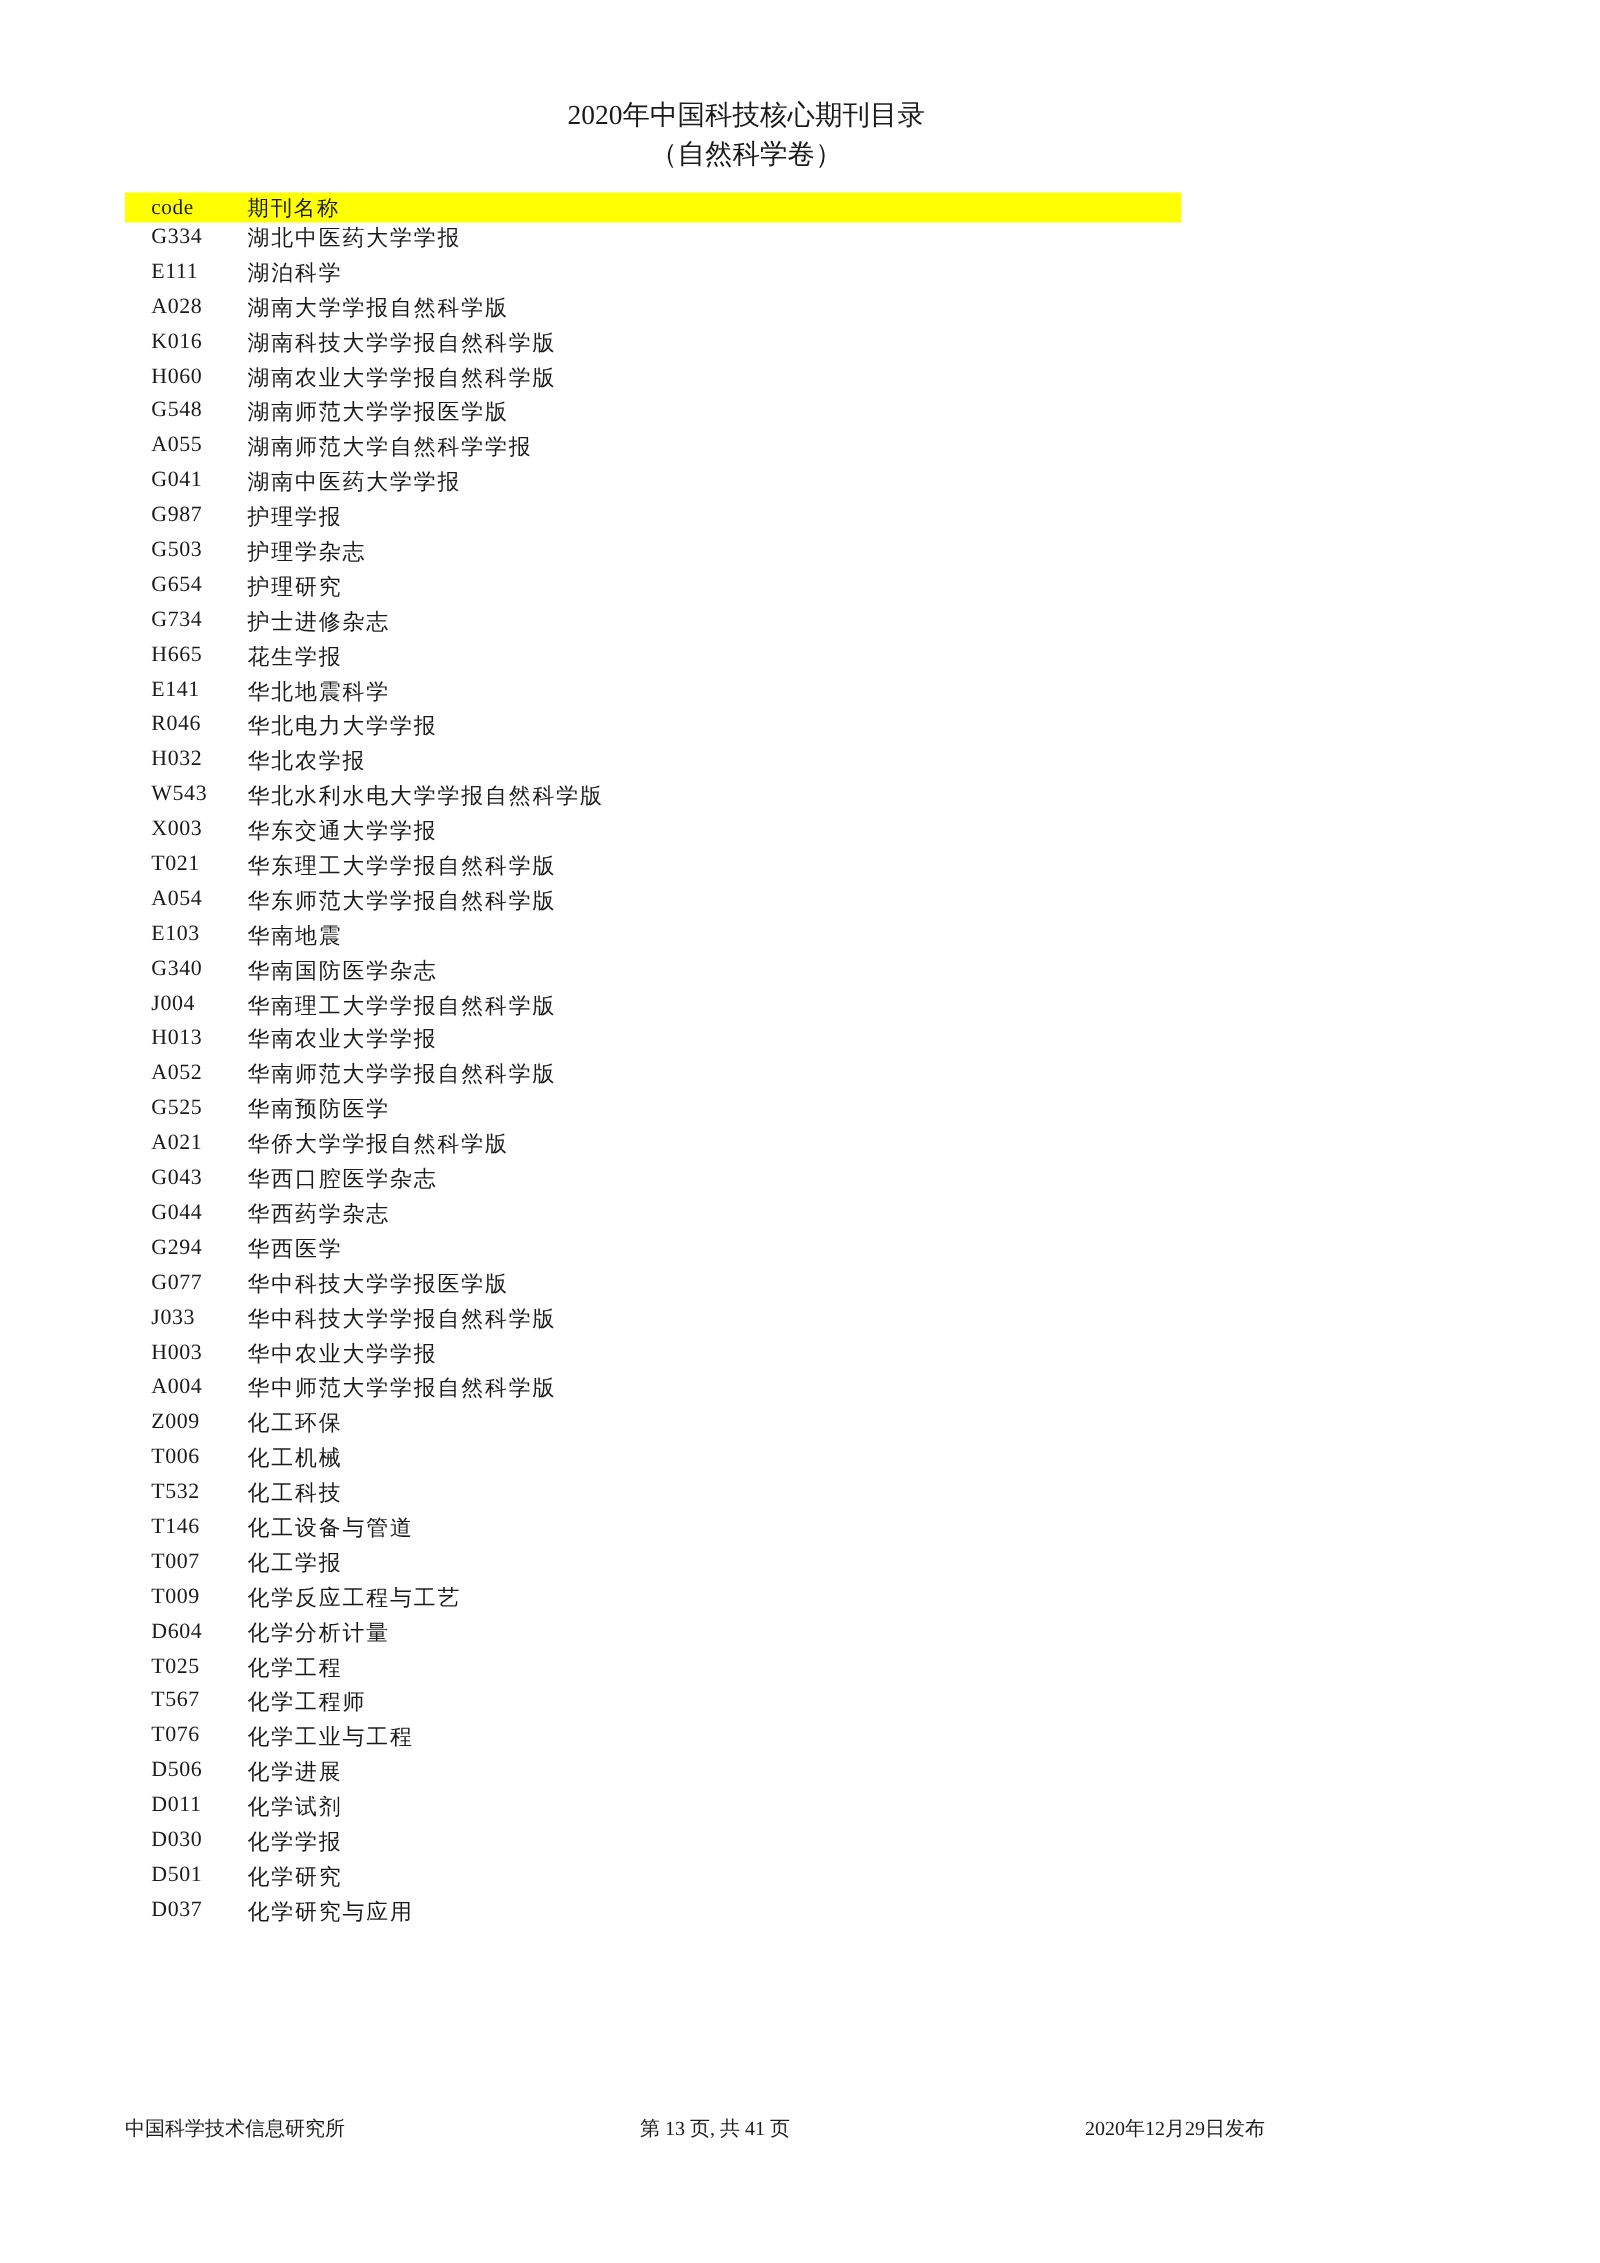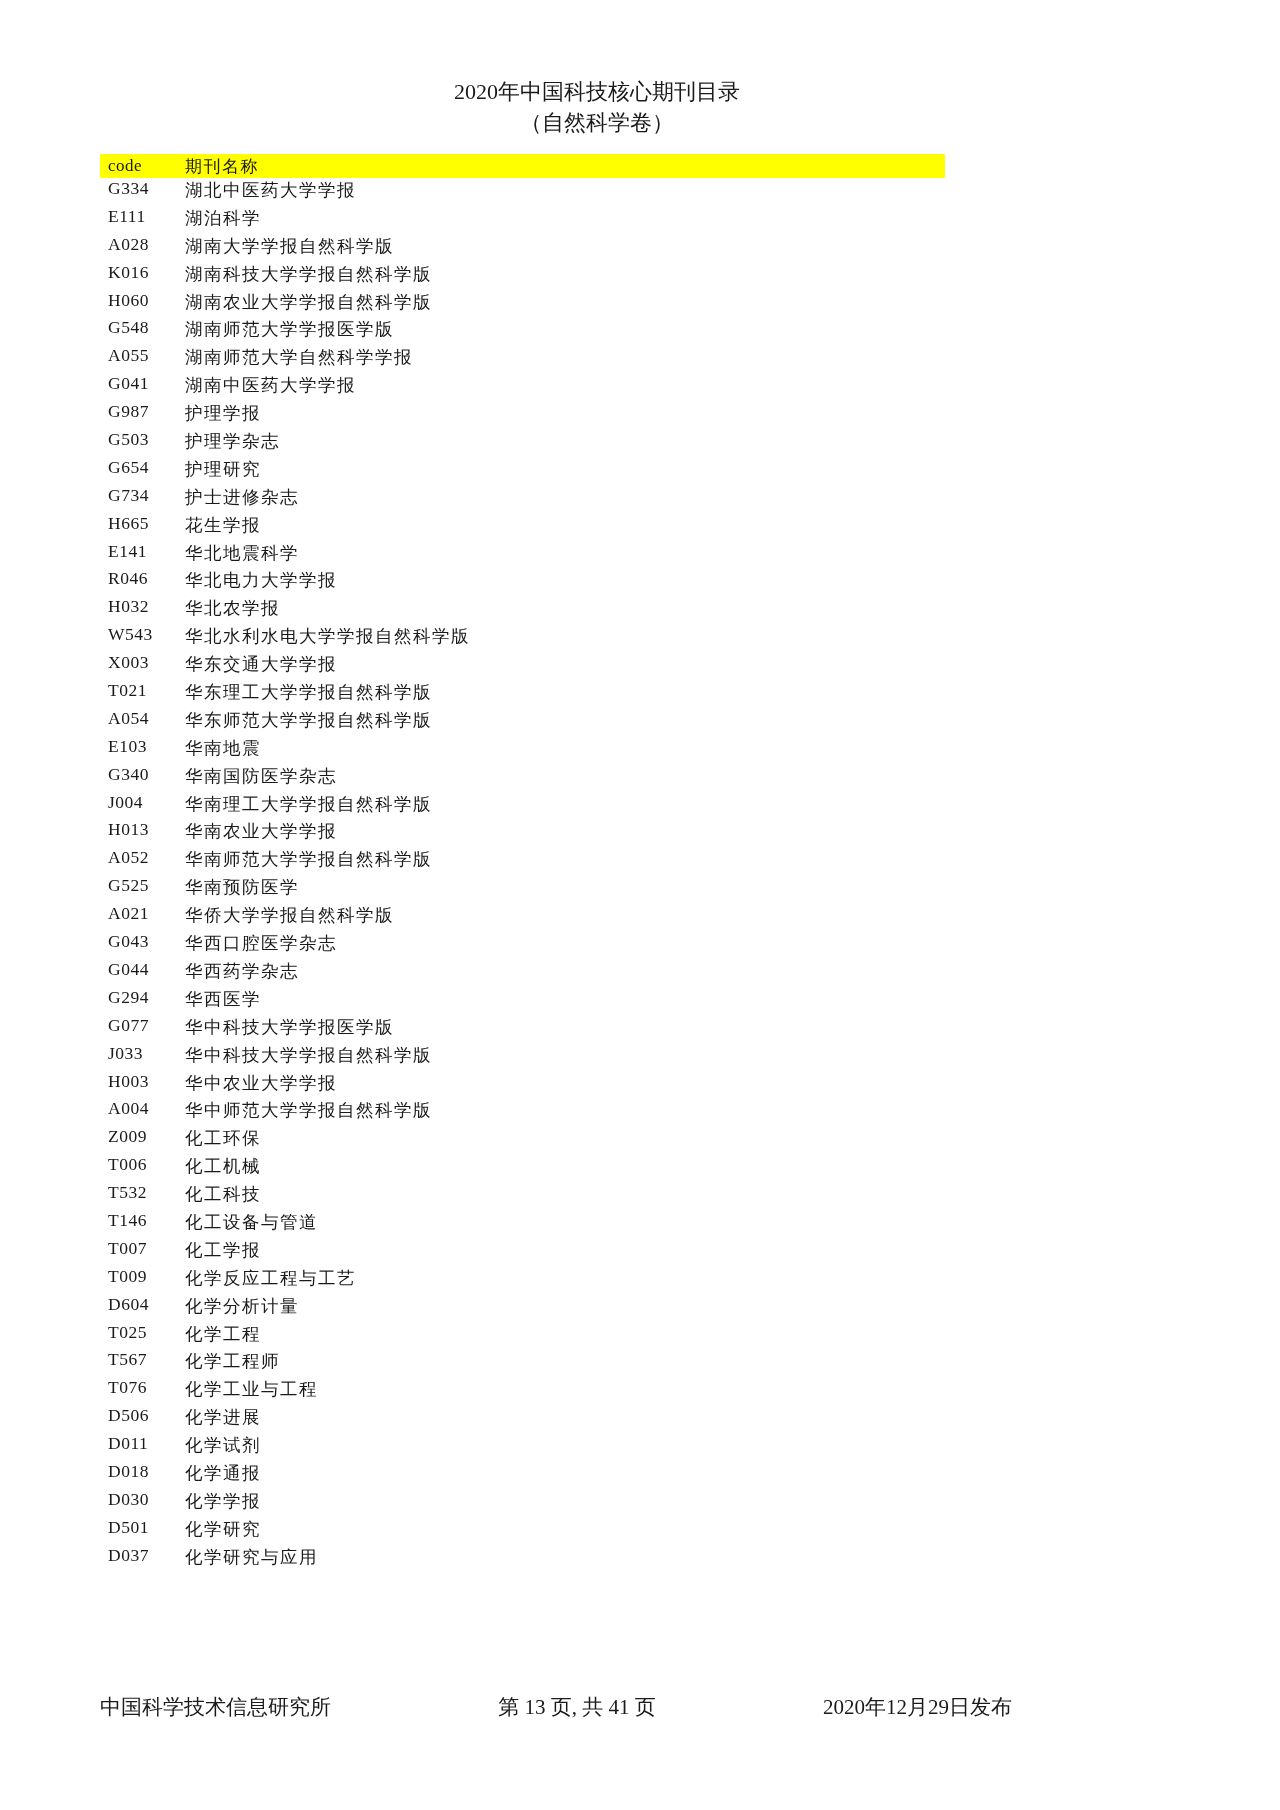--- a/index.html
+++ b/index.html
@@ -40,37 +40,37 @@
     font-size: 17px;
   }
   .row {
     height: 27.9px;
     display: flex;
     align-items: flex-start;
     font-size: 17.5px;
   }
   .code-cell {
     width: 77px;
-    padding-left: 8px;
+    padding-left: 21px;
     flex-shrink: 0;
     letter-spacing: 0.5px;
   }
   .name-cell {
     letter-spacing: 1.5px;
     white-space: nowrap;
   }
   .footer {
     position: absolute;
     top: 1693px;
     left: 100px;
     width: 912px;
     display: flex;
     justify-content: space-between;
     align-items: center;
-    font-size: 21px;
+    font-size: 16px;
     white-space: nowrap;
   }
 </style>
 </head>
 <body>
 
 <div class="page" style="--highlight: #ffff00; --text: #1a1a1a; --bg: #ffffff;">
 
   <div class="title-block">
     <div>2020年中国科技核心期刊目录</div>
@@ -308,24 +308,20 @@
   <div class="row">
     <span class="code-cell">D506</span>
     <span class="name-cell">化学进展</span>
   </div>
 
   <div class="row">
     <span class="code-cell">D011</span>
     <span class="name-cell">化学试剂</span>
   </div>
 
-  <div class="row">
-    <span class="code-cell">D018</span>
-    <span class="name-cell">化学通报</span>
-  </div>
 
   <div class="row">
     <span class="code-cell">D030</span>
     <span class="name-cell">化学学报</span>
   </div>
 
   <div class="row">
     <span class="code-cell">D501</span>
     <span class="name-cell">化学研究</span>
   </div>

